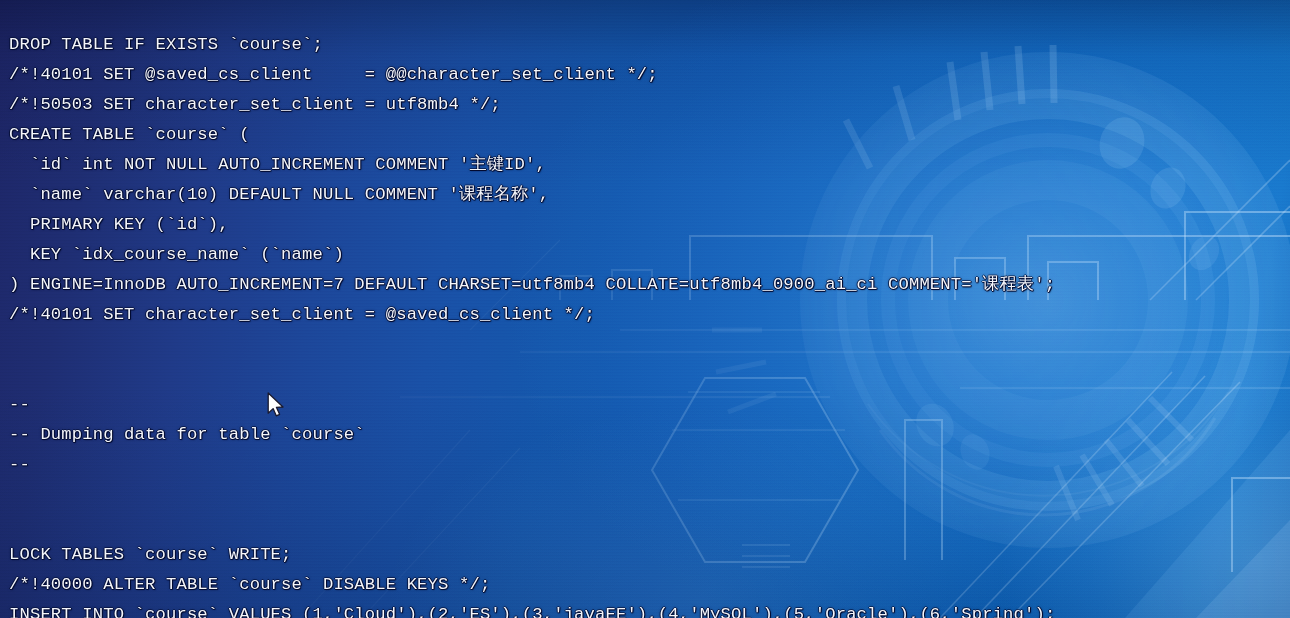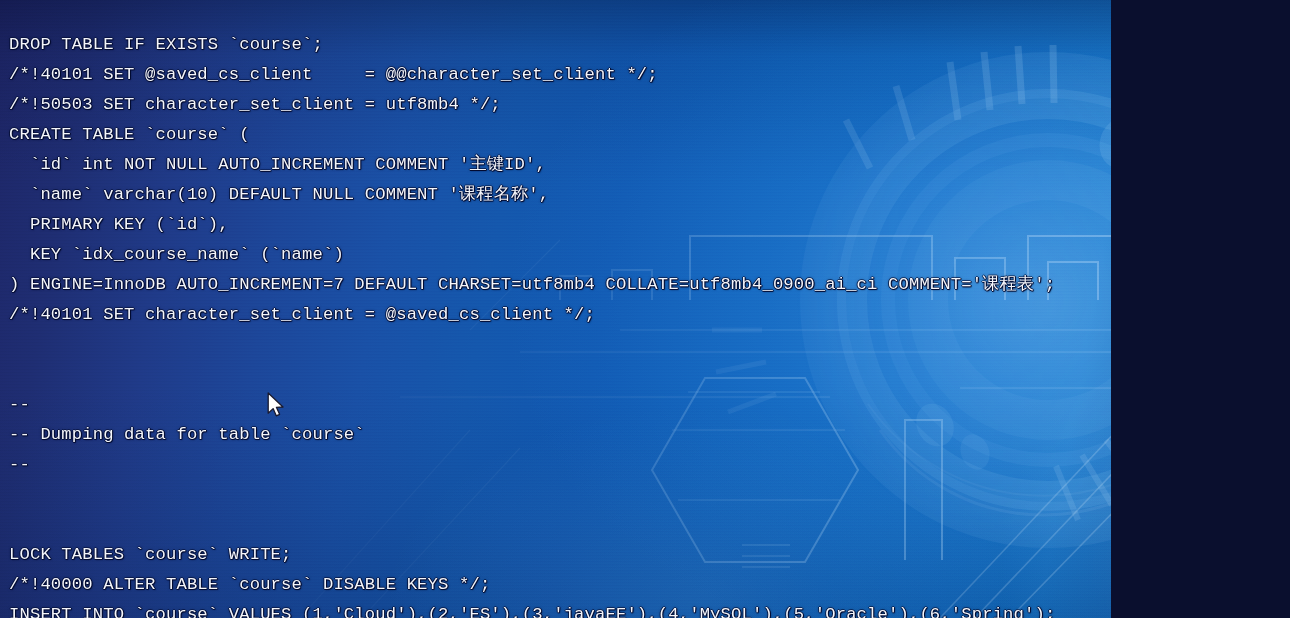--- a/index.html
+++ b/index.html
@@ -126,21 +126,21 @@
     top: 392px;
     width: 20px;
     height: 28px;
     pointer-events: none;
   }
   #cursor svg { display: block; }
 </style>
 </head>
 <body>
 
-<div id="screen" style="width: 1111px; height: 618px;">
+<div id="screen" style="width: 1290px; height: 618px;">
 
   <div class="wp" id="wp-base"></div>
   <div class="wp" id="wp-vshade"></div>
   <div class="wp" id="wp-glow"></div>
 
   <div class="wp" id="wp-art">
     <svg viewBox="0 0 1290 618" xmlns="http://www.w3.org/2000/svg" aria-hidden="true">
       <defs>
         <clipPath id="clipAll">
             <rect x="0" y="0" width="1290" height="618"></rect>

